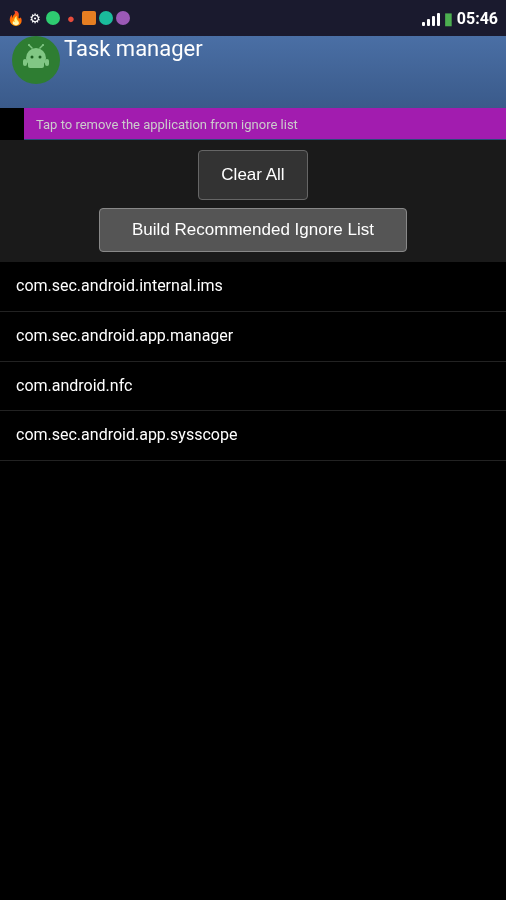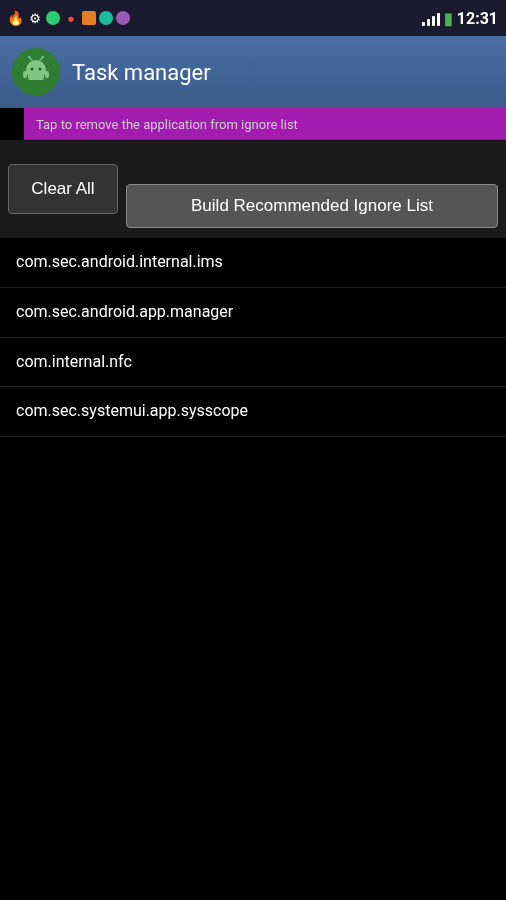--- a/index.html
+++ b/index.html
@@ -44,23 +44,22 @@
       font-size: 16px;
       font-weight: bold;
     }
 
     
     .app-header {
       width: 100%;
       height: 72px;
       background: linear-gradient(180deg, #4a6fa5 0%, #3a5a8a 100%);
       display: flex;
-      align-items: center;
       padding: 0 12px;
-      gap: 12px;
+      gap: 4px;
     }
 
     .app-icon {
       width: 48px;
       height: 48px;
       background: #2e7d32;
       border-radius: 50%;
       display: flex;
       align-items: center;
       justify-content: center;
@@ -93,20 +92,21 @@
     }
 
     
     .action-buttons {
       width: 100%;
       background: #1a1a1a;
       padding: 10px 8px;
       display: flex;
       gap: 8px;
       align-items: center;
+      flex-direction: column;
     }
 
     .btn-clear-all {
       background: #333;
       color: #fff;
       border: 1.5px solid #666;
       border-radius: 4px;
       padding: 14px 16px;
       font-size: 17px;
       font-weight: 500;
@@ -120,21 +120,20 @@
       color: #fff;
       border: 1.5px solid #888;
       border-radius: 4px;
       padding: 10px 32px;
       font-size: 17px;
       font-weight: 400;
       cursor: pointer;
       flex: 1;
       text-align: center;
       line-height: 1.3;
-      margin-top: 34px;
     }
 
     
     .app-list {
       width: 100%;
       background: #000;
     }
 
     .app-list-item {
       width: 100%;
@@ -205,21 +204,21 @@
 
     <div class="signal-bars">
       <div class="signal-bar" style="height:4px;"></div>
       <div class="signal-bar" style="height:7px;"></div>
       <div class="signal-bar" style="height:10px;"></div>
       <div class="signal-bar" style="height:13px;"></div>
     </div>
 
     <span class="battery-icon">▮</span>
 
-    <span class="status-time">12:31</span>
+    <span class="status-time">05:46</span>
   </div>
 </div>
 
 <div class="app-header">
   <div class="app-icon">
     <svg viewBox="0 0 32 32" fill="none" xmlns="http://www.w3.org/2000/svg">
 
       <circle cx="16" cy="14" r="10" fill="#81c784"></circle>
       <rect x="8" y="14" width="16" height="10" rx="2" fill="#81c784"></rect>
 
@@ -243,15 +242,15 @@
 </div>
 
 <div class="action-buttons">
   <button class="btn-clear-all">Clear All</button>
   <button class="btn-build-list">Build Recommended Ignore List</button>
 </div>
 
 <div class="app-list">
   <div class="app-list-item">com.sec.android.internal.ims</div>
   <div class="app-list-item">com.sec.android.app.manager</div>
-  <div class="app-list-item">com.internal.nfc</div>
-  <div class="app-list-item">com.sec.systemui.app.sysscope</div>
+  <div class="app-list-item">com.android.nfc</div>
+  <div class="app-list-item">com.sec.android.app.sysscope</div>
 </div>
 
 </body></html>

